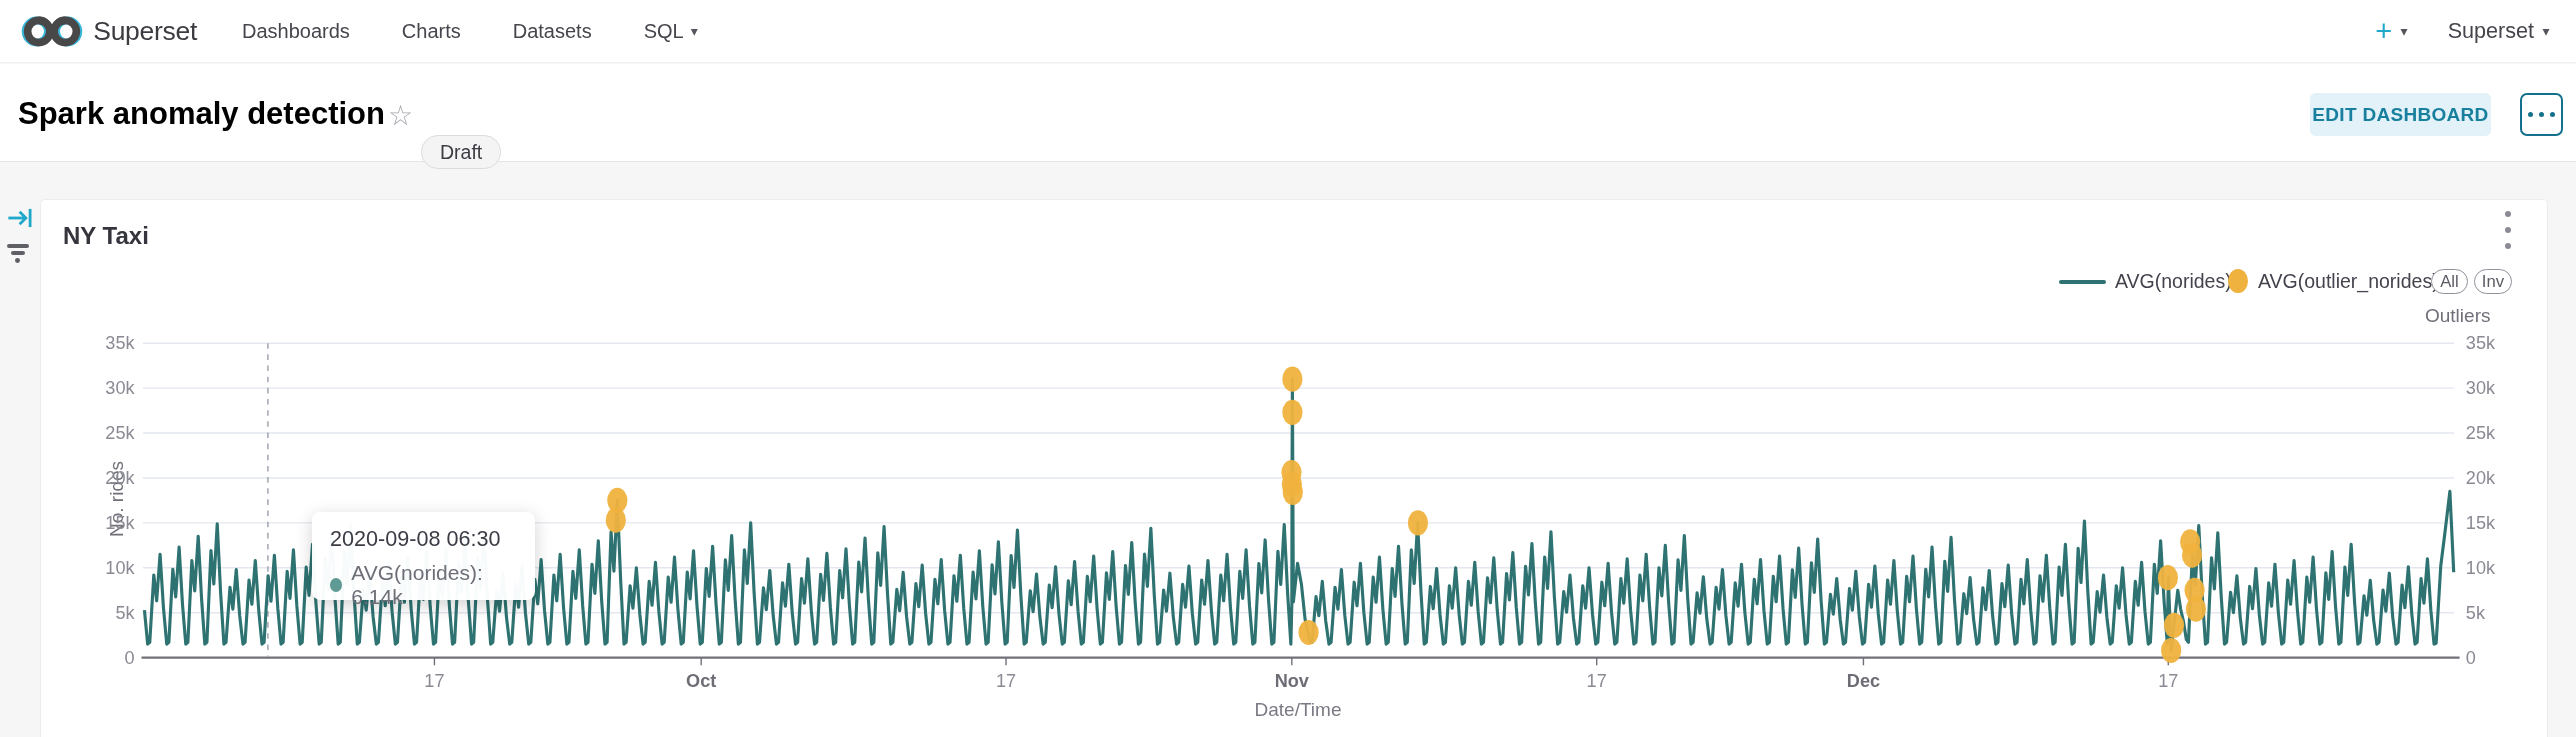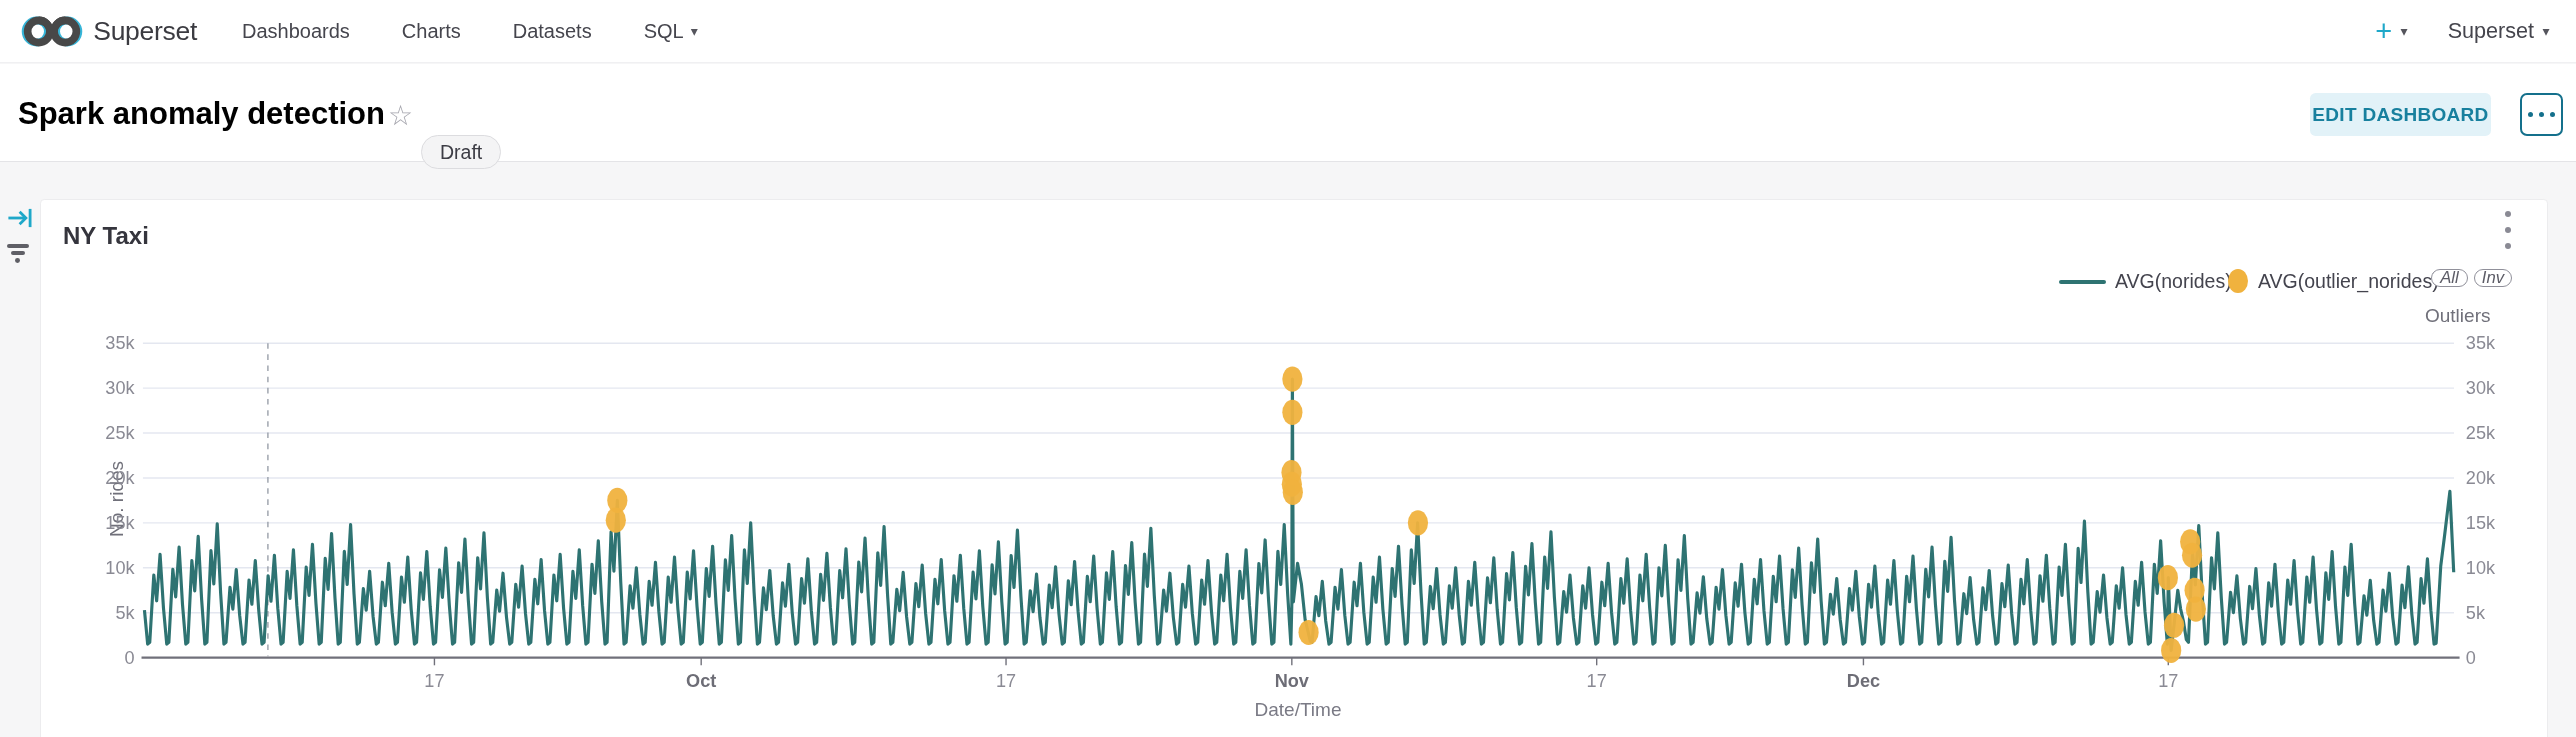--- a/index.html
+++ b/index.html
@@ -50,23 +50,23 @@
   .card-title { position:absolute; left:63px; top:222px; font-size:24px; font-weight:700; color:#35353d; z-index:3;}
   .kebab { position:absolute; left:2500px; top:211px; width:15.3px; height:38px; display:flex; flex-direction:column;
            align-items:center; justify-content:space-between; cursor:pointer; z-index:6; }
   .kebab .dot { width:6.3px; height:6.3px; border-radius:50%; background:#8a8a94; }
 
   
   .legend-line-swatch { position:absolute; left:2059px; top:280px; width:47px; height:4.2px; border-radius:2.1px; z-index:6; cursor:pointer;}
   .legend-label-1 { position:absolute; left:2115px; top:270px; font-size:19.5px; color:#44444e; z-index:6; cursor:pointer;}
   .legend-dot-swatch { position:absolute; left:2228px; top:269px; width:20px; height:24.4px; border-radius:50%; z-index:6; cursor:pointer;}
   .legend-label-2 { position:absolute; left:2258px; top:270px; font-size:19.5px; color:#44444e; z-index:6; cursor:pointer;}
-  .pill { position:absolute; top:269px; height:18px; border:1.4px solid #90909a; border-radius:13.2px;
+  .pill { position:absolute; top:269px; height:25px; border:1.4px solid #90909a; border-radius:13.2px;
           background:#ffffff; font-size:16.7px; color:#5c5c66; display:flex; align-items:center;
-          justify-content:center; z-index:6; cursor:pointer;font-style:italic; }
+          justify-content:center; z-index:6; cursor:pointer; }
   .pill-all { left:2431px; width:37px; }
   .pill-inv { left:2474px; width:38px; }
   .outliers-name { position:absolute; left:2425px; top:305px; font-size:19px; color:#70707a; z-index:6; }
   .yaxis-name { position:absolute; left:117px; top:499px; font-size:19px; color:#70707a;
                 transform:translate(-50%,-50%) rotate(-90deg); white-space:nowrap; z-index:3; }
   .xaxis-name { position:absolute; left:1298px; top:699px; transform:translateX(-50%);
                 font-size:19px; color:#7a7a85; z-index:3; }
 
   
   #plot { position:absolute; left:0; top:0; z-index:4; pointer-events:none; }
@@ -217,15 +217,22 @@
   <div class="legend-line-swatch" style="background: rgb(46, 115, 114);"></div>
   <span class="legend-label-1">AVG(norides)</span>
   <div class="legend-dot-swatch" style="background: rgb(240, 178, 62);"></div>
   <span class="legend-label-2">AVG(outlier_norides)</span>
   <div class="pill pill-all">All</div>
   <div class="pill pill-inv">Inv</div>
   <span class="outliers-name">Outliers</span>
   <span class="yaxis-name">No. rides</span>
   <span class="xaxis-name">Date/Time</span>
 
+  <div class="tooltip">
+    <div class="tooltip-date">2020-09-08 06:30</div>
+    <div class="tooltip-row">
+      <span class="tooltip-dot" style="background: rgb(95, 154, 148);"></span>
+      <span class="tooltip-val">AVG(norides): 6.14k</span>
+    </div>
+  </div>
 
 </div>
 
 
 </body></html>

